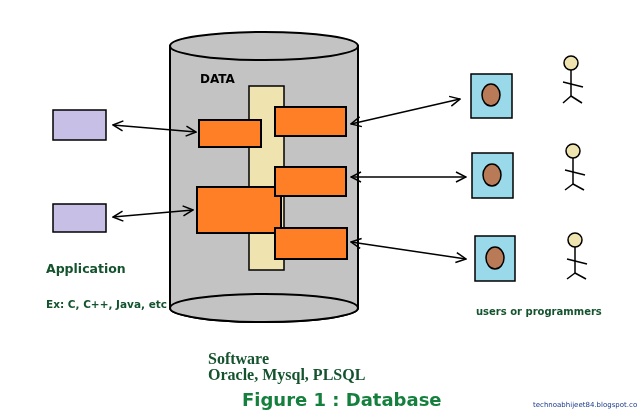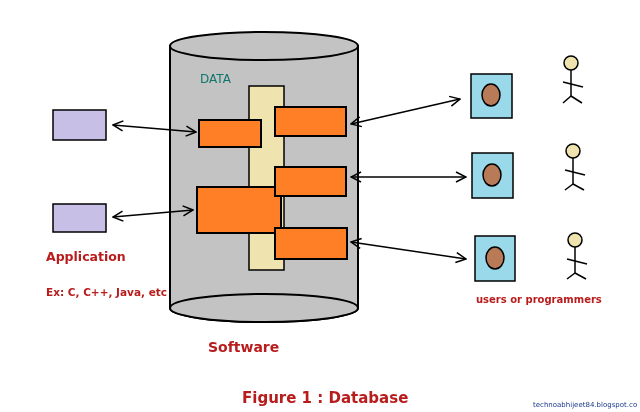--- a/index.html
+++ b/index.html
@@ -1,25 +1,25 @@
 <!DOCTYPE html>
 <html><head>
   <meta charset="utf-8">
   <style>
     html, body { margin: 0; padding: 0; background: #ffffff; }
     body { width: 640px; height: 412px; position: relative; overflow: hidden; font-family: "DejaVu Sans", sans-serif; }
     svg { position: absolute; left: 0; top: 0; }
     .lbl { position: absolute; white-space: nowrap; font-family: "DejaVu Sans", sans-serif; }
-    .red { color: #b91c1c; font-weight: bold; }
-    #data-label { left: 200px; top: 72px; font-size: 12px; color: #0f766e; font-weight: normal; }
+    .red { color: #14532d; font-weight: bold; margin-top: 12px; }
+    #data-label { left: 200px; top: 72px; font-size: 12px; color: #000000; font-weight: bold; }
     #app-title { left: 46px; top: 248px; font-size: 12.5px; line-height: 17px; }
     #app-ex { left: 46px; top: 286px; font-size: 10.5px; }
-    #sw-title { left: 208px; top: 339px; font-size: 14px; line-height: 16px; }
+    #sw-title { left: 208px; top: 339px; font-size: 16px; line-height: 16px; font-family: Liberation Serif, serif; }
     #users-label { left: 476px; top: 294px; font-size: 10px; }
-    #figure-caption { left: 242px; top: 389px; font-size: 15px; font-weight: bold; color: #b91c1c; }
+    #figure-caption { left: 242px; top: 389px; font-size: 18px; font-weight: bold; color: #15803d; }
     #watermark { left: 533px; top: 401px; font-size: 7px; color: #1a3a8a; }
   </style>
 </head>
 <body>
 
 <svg width="640" height="412" viewBox="0 0 640 412">
   <defs>
     <marker id="arr" markerWidth="12" markerHeight="12" refX="11" refY="6" orient="auto-start-reverse" markerUnits="userSpaceOnUse">
       <path d="M1,1 L11,6 L1,11" fill="none" stroke="#000" stroke-width="1.5"></path>
     </marker>
@@ -87,19 +87,20 @@
 
 <div id="data-label" class="lbl">DATA</div>
 
 <div id="app-title" class="lbl red">
   <div>Application</div>
 </div>
 <div id="app-ex" class="lbl red">Ex: C, C++, Java, etc</div>
 
 <div id="sw-title" class="lbl red">
   <div>Software</div>
+  <div>Oracle, Mysql, PLSQL</div>
 </div>
 
 <div id="users-label" class="lbl red">users or programmers</div>
 
 <div id="figure-caption" class="lbl">Figure 1 : Database</div>
 
 <div id="watermark" class="lbl">technoabhijeet84.blogspot.co</div>
 
 </body></html>

